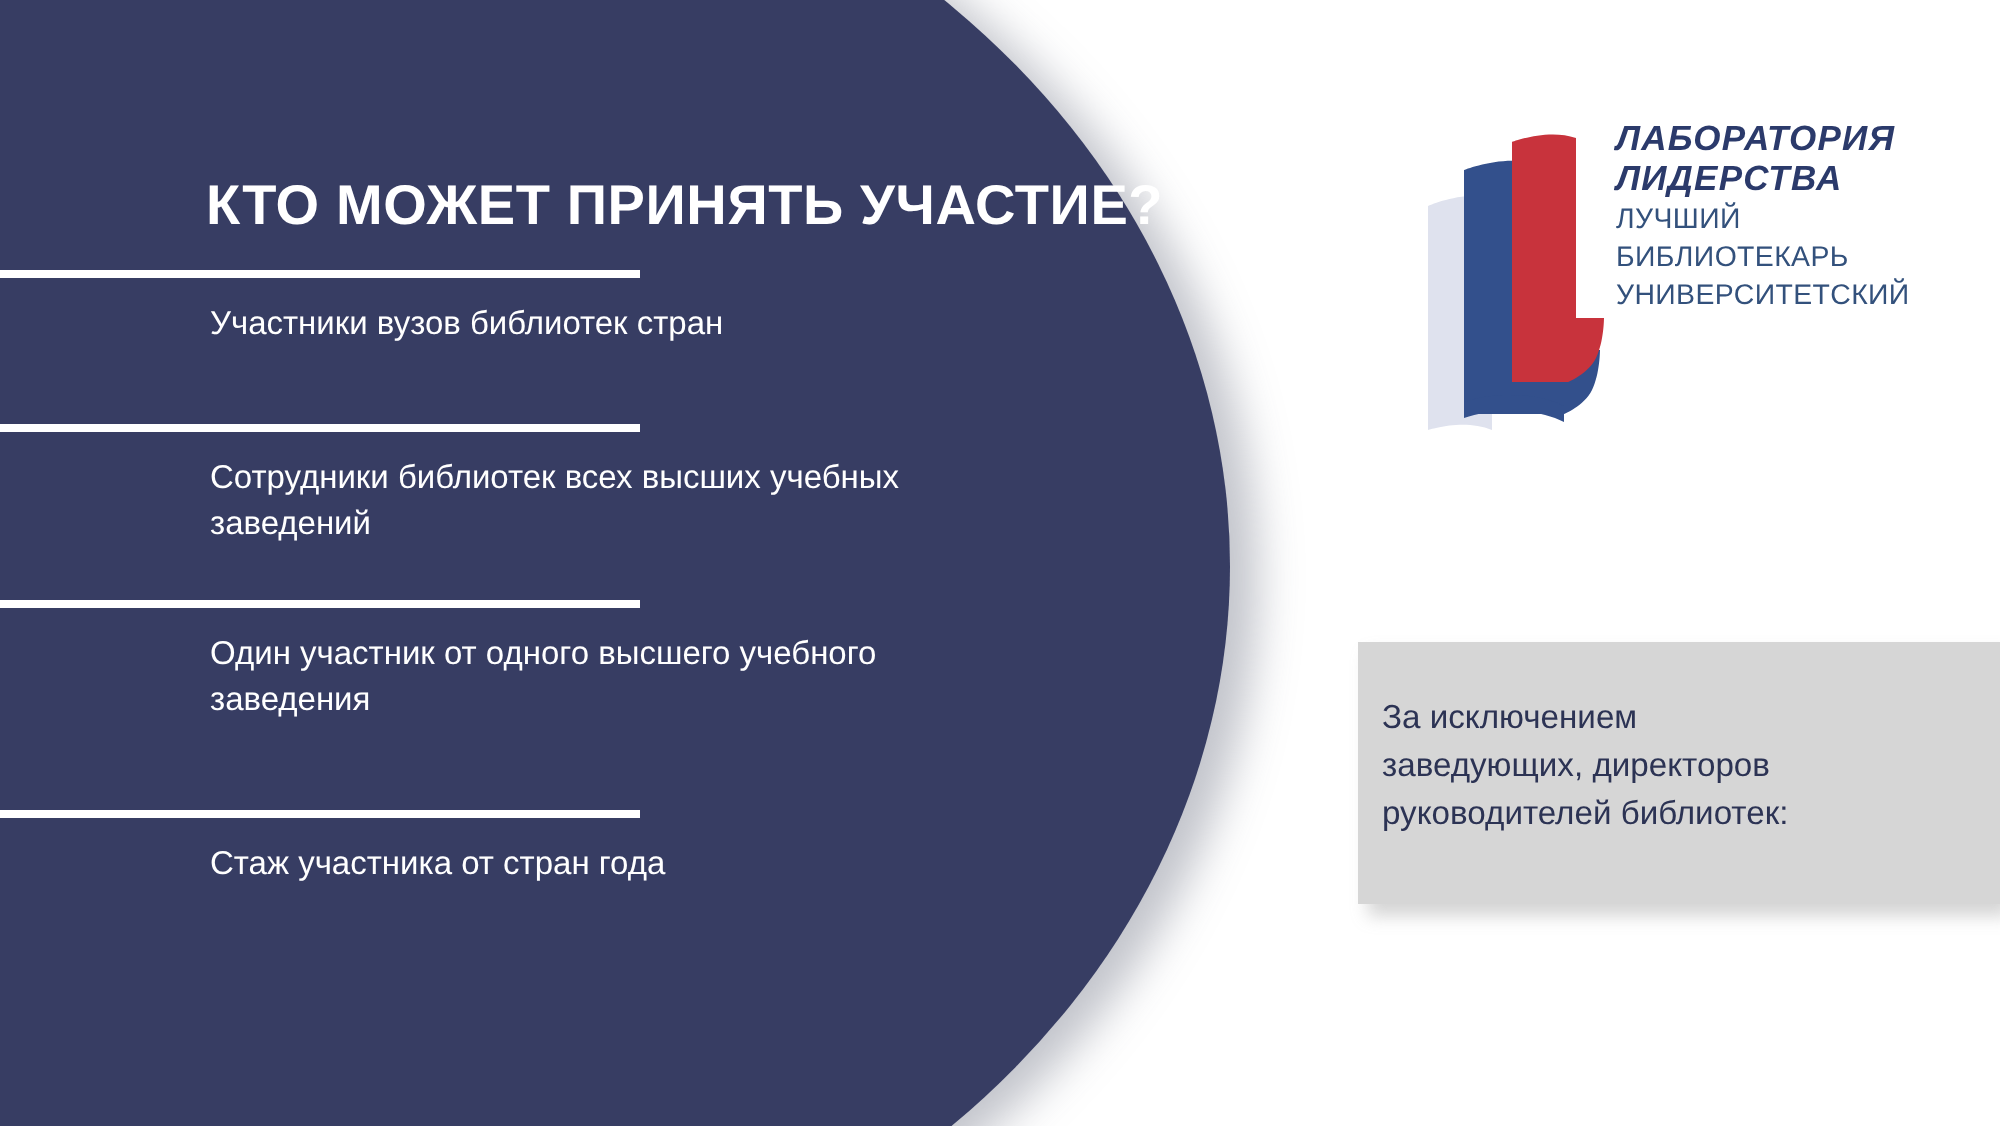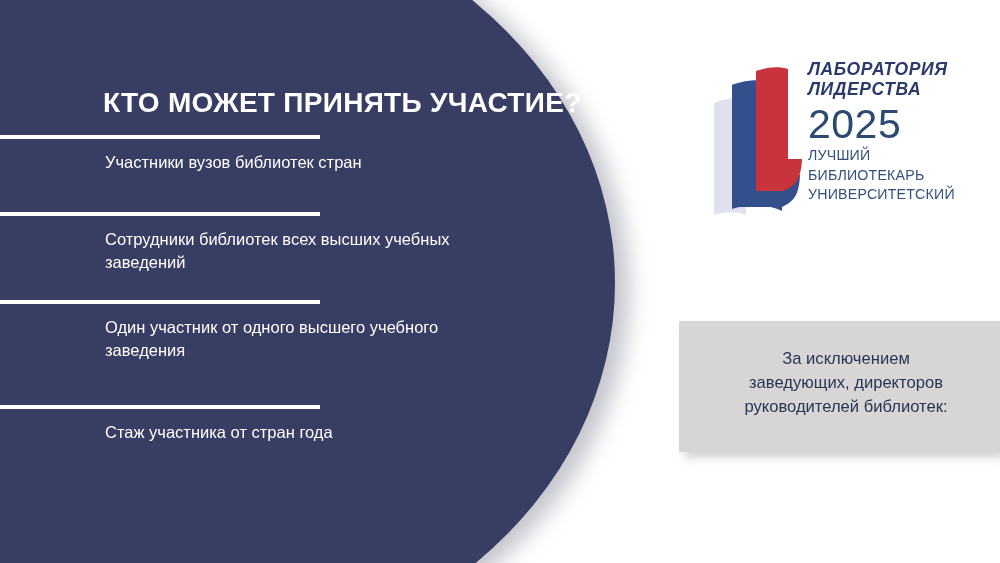--- a/index.html
+++ b/index.html
@@ -128,27 +128,26 @@
     position: absolute;
     left: 679px;
     top: 321px;
     width: 321px;
     height: 131px;
     background: #d6d6d6;
     box-shadow: 5px 6px 8px rgba(150,150,150,0.40);
   }
   .note-text {
     position: absolute;
-    left: 29px;
+    left: 12px;
     right: 16px;
     top: 26px;
     color: #2c3354;
     font-size: 16.6px;
     line-height: 1.45;
-    text-align: center;
   }
   .note-text span { display: block; }
 </style>
 </head>
 <body>
 
 <div id="slide">
 
   <div class="navy-oval"></div>
 
@@ -181,21 +180,20 @@
         <path d="M2 48 C2 48 20 40 34 44 L34 160 C20 154 2 160 2 160 Z" fill="#dfe2ee"></path>
         <path d="M20 30 C20 30 40 22 56 27 L56 120 L88 120 C88 120 88 132 84 140 C80 148 70 152 70 152 L20 152 Z" fill="#33508c"></path>
         <path d="M44 16 C44 16 62 9 76 14 L76 104 L90 104 C90 104 90 116 86 124 C82 132 72 136 72 136 L44 136 Z" fill="#c8333c"></path>
         <path d="M20 146 C34 141 56 141 70 148 L70 156 C56 149 34 149 20 154 Z" fill="#33508c"></path>
       </svg>
     </div>
 
     <div class="logo-text">
       <div class="logo-line-1">ЛАБОРАТОРИЯ</div>
       <div class="logo-line-2">ЛИДЕРСТВА</div>
-      <div class="logo-year">2025</div>
       <div class="logo-sub">ЛУЧШИЙ</div>
       <div class="logo-sub">БИБЛИОТЕКАРЬ</div>
       <div class="logo-sub">УНИВЕРСИТЕТСКИЙ</div>
     </div>
 
   </div>
 
   <div class="note-card">
     <div class="note-text">
       <span>За исключением</span>

